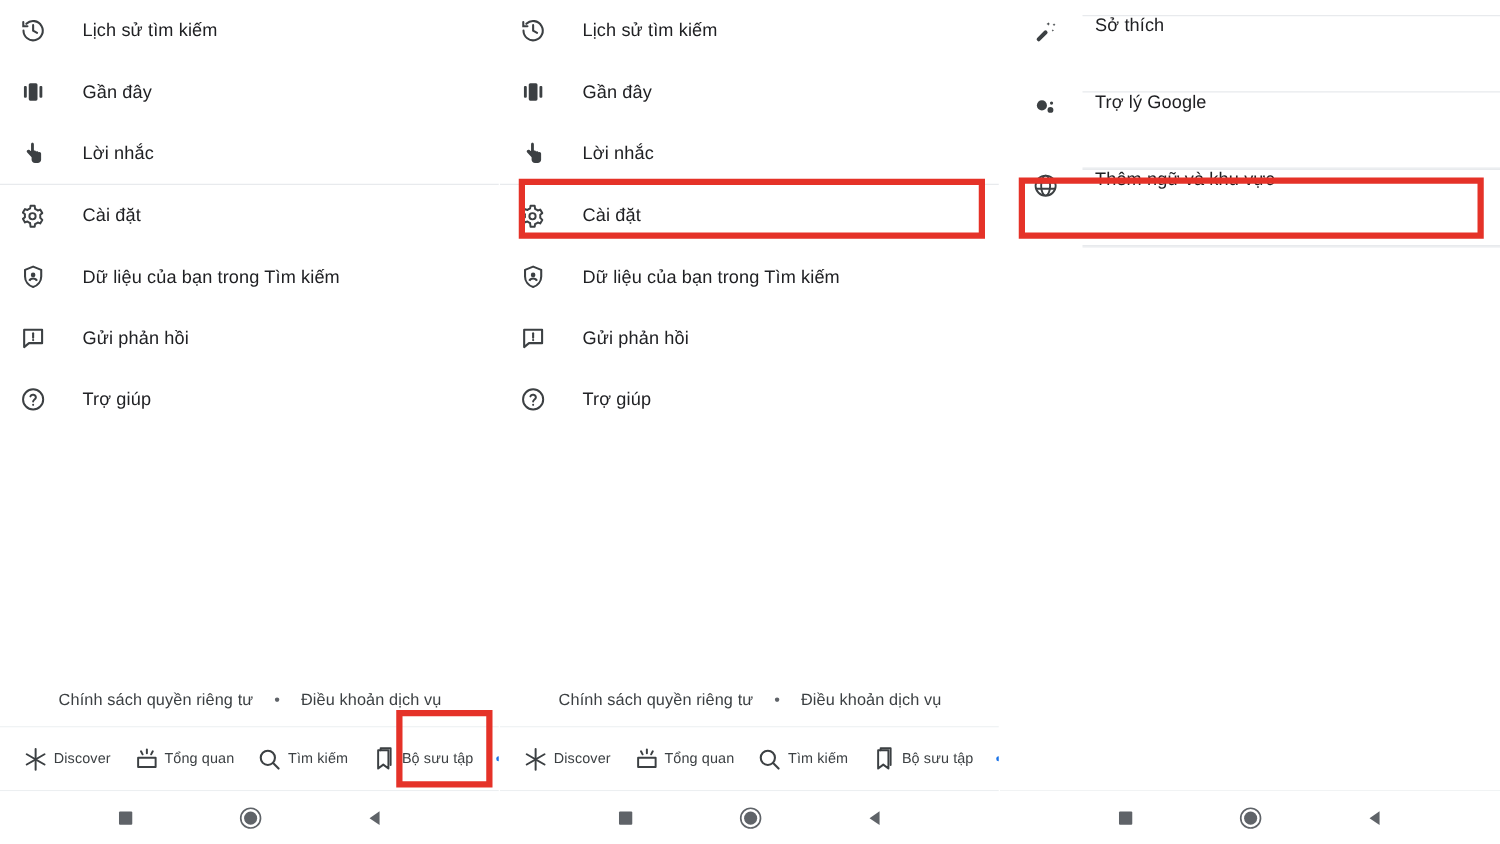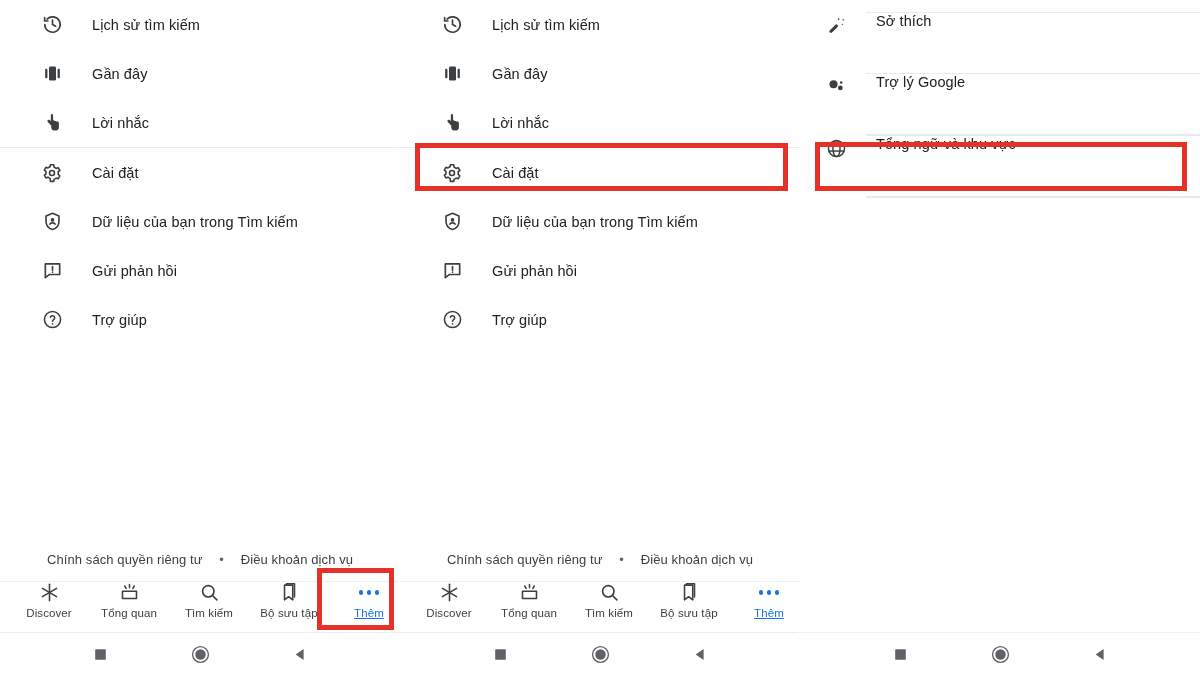--- a/index.html
+++ b/index.html
@@ -41,21 +41,21 @@
   .menu-list {
     position: absolute;
     top: 0;
     left: 0;
     right: 0;
   }
   .menu-item {
     display: flex;
     align-items: center;
     height: 49px;
-    padding-left: 40px;
+    padding-left: 14px;
     box-sizing: border-box;
   }
   .menu-item .mi-icon {
     width: 24px;
     height: 24px;
     flex: 0 0 24px;
     display: flex;
     align-items: center;
     justify-content: center;
     color: #3c4043;
@@ -152,22 +152,23 @@
     right: 0;
     bottom: 43px;
     height: 50px;
     display: flex;
     align-items: center;
     background: #fff;
   }
   .tab {
     flex: 1 1 0;
     display: flex;
-    flex-direction: column;
-    align-items: center;
+    flex-direction: row;
+    align-items: center;
+    justify-content: center;
     gap: 4px;
     height: 50px;
     color: #3c4043;
     margin-left: 18px;
   }
   .tab .t-icon {
     height: 21px;
     display: flex;
     align-items: center;
     justify-content: center;
@@ -590,21 +591,21 @@
 
       <div class="set-row">
         <span class="sr-icon">
           <svg width="21" height="21" viewBox="0 0 24 24" fill="none" stroke="currentColor" stroke-width="1.7">
             <circle cx="12" cy="12" r="9.2"></circle>
             <ellipse cx="12" cy="12" rx="4.1" ry="9.2"></ellipse>
             <line x1="3.1" y1="9.1" x2="20.9" y2="9.1"></line>
             <line x1="3.1" y1="14.9" x2="20.9" y2="14.9"></line>
           </svg>
         </span>
-        <span class="sr-label">Tổng ngữ và khu vực</span>
+        <span class="sr-label">Thêm ngữ và khu vực</span>
       </div>
 
       <div class="set-divider"></div>
 
 
       <div class="set-divider"></div>
     </div>
 
     <div class="hl" style="left:15px; top:142px; width:372px; height:49px;"></div>
 

